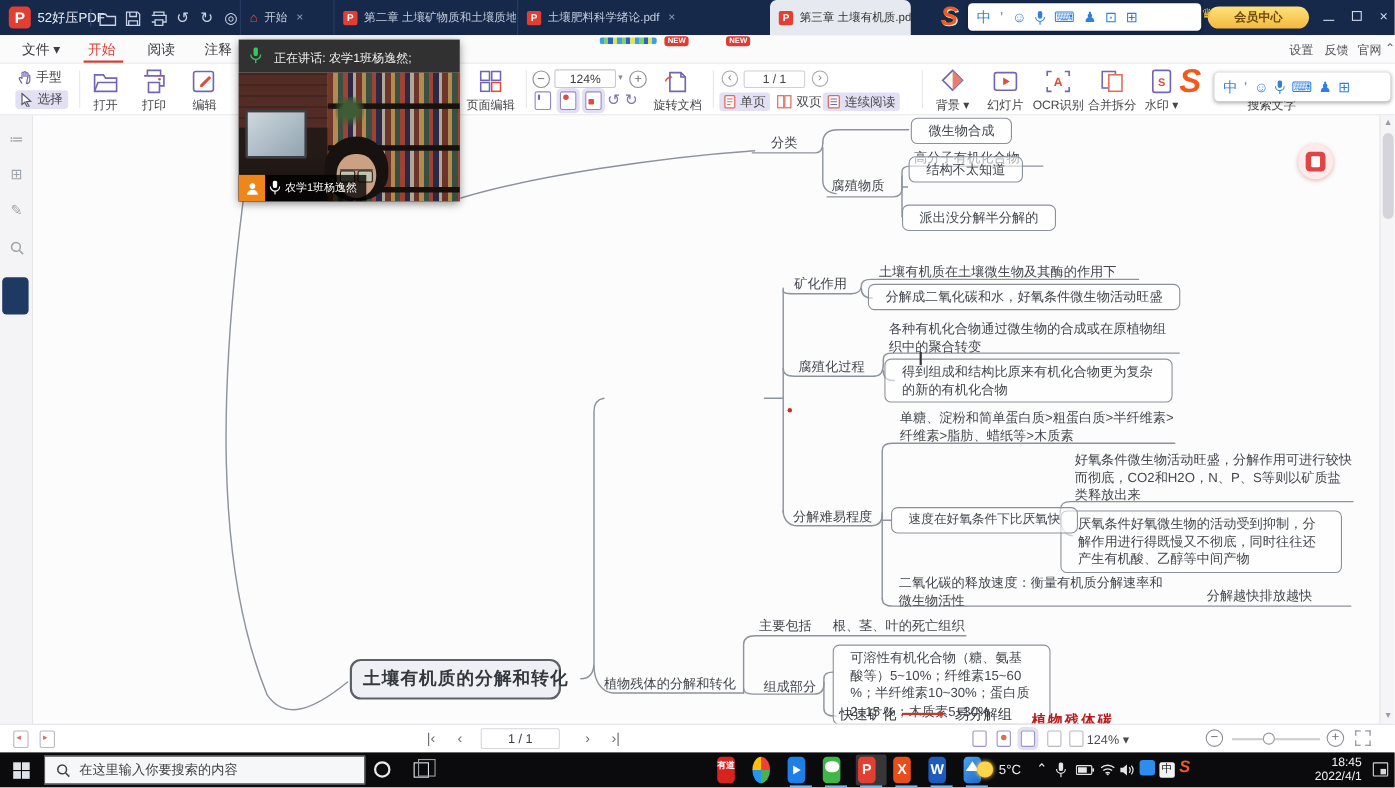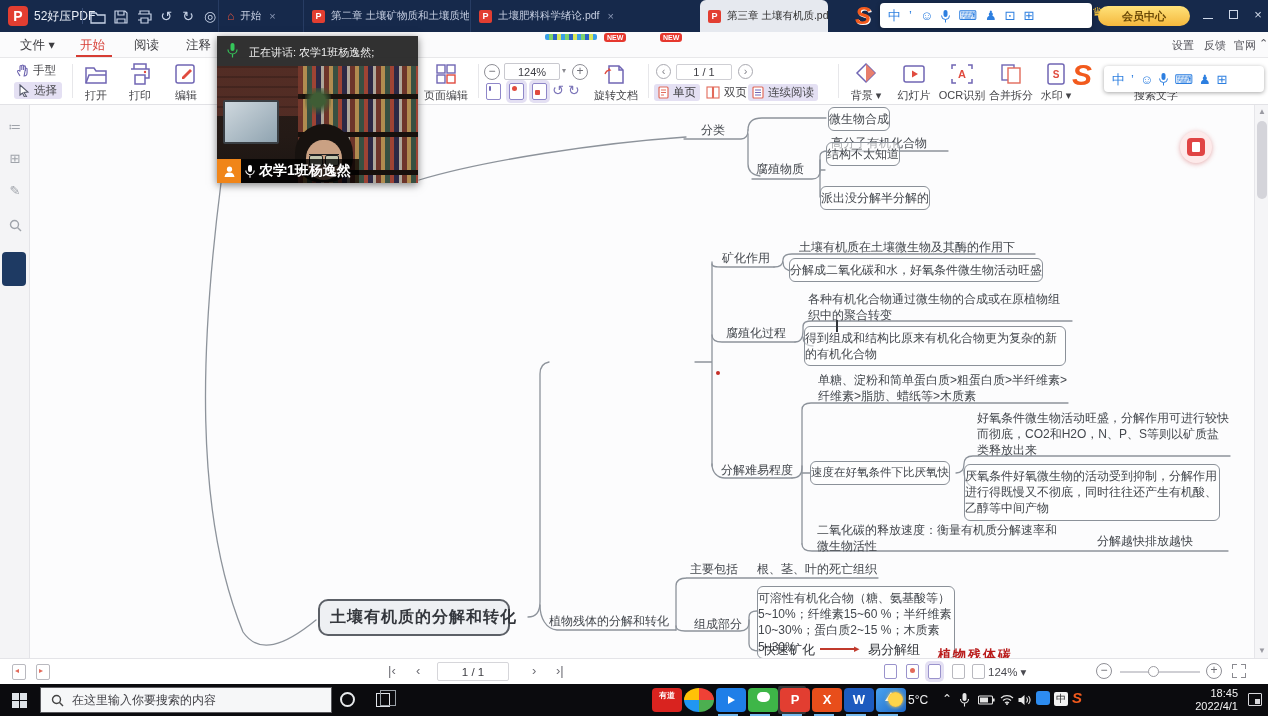--- a/index.html
+++ b/index.html
@@ -56,21 +56,21 @@
   .sb-ic { position:absolute; left:7px; width:16px; height:16px; color:#9fa3aa; font-size:13px; line-height:16px; text-align:center; }
   .sb-active { position:absolute; left:2px; top:147px; width:24px; height:34px; background:#1e3a63; border-radius:4px; }
   #canvas { position:absolute; left:30px; top:105px; width:1224px; height:553px; background:#fcfcfd; overflow:hidden; }
   #scrollbar { position:absolute; left:1254px; top:105px; width:14px; height:553px; background:#f5f5f7; border-left:1px solid #e6e6ea; }
   .sc-ar { position:absolute; left:0; width:14px; height:14px; color:#9a9aa2; font-size:8px; text-align:center; line-height:14px; }
   .sc-thumb { position:absolute; left:2px; top:16px; width:10px; height:78px; background:#d4d4da; border-radius:5px; }
 
   
   .mm-label { position:absolute; font-size:12px; color:#43474d; white-space:nowrap; }
   .mm-wrap { position:absolute; font-size:12px; color:#43474d; line-height:1.35; }
-  .mm-box { position:absolute; border:1.3px solid #8b9199; border-radius:6px; padding:3px 0; font-size:12px; color:#43474d; line-height:1.35; background:rgba(255,255,255,.55); }
+  .mm-box { position:absolute; border:1.3px solid #8b9199; border-radius:6px; padding:3px 15px; font-size:12px; color:#43474d; line-height:1.35; background:rgba(255,255,255,.55); }
   .mm-box.nw { white-space:nowrap; }
   .mm-root { position:absolute; border:2px solid #5c6067; border-radius:10px; background:#eef0f3; font-size:16px; font-weight:bold; color:#34373d; text-align:center; padding:6px 10px; white-space:nowrap; letter-spacing:1px; }
   .mm-bold { position:absolute; font-size:13px; font-weight:normal; color:#34373c; white-space:nowrap; }
   .mm-red { position:absolute; font-size:13px; font-weight:bold; color:#b91c1c; white-space:nowrap; letter-spacing:2px; }
   #mm-svg { position:absolute; left:-30px; top:-105px; width:1268px; height:716px; pointer-events:none; }
   #mm-svg path { fill:none; stroke:#8d939b; stroke-width:1.3; stroke-linecap:round; }
   .caret { position:absolute; left:806px; top:215px; width:1.5px; height:12px; background:#33363b; }
   .red-dot { position:absolute; left:686px; top:266px; width:4px; height:4px; background:#c62f28; border-radius:50%; }
   .float-btn { position:absolute; left:1150px; top:26px; width:32px; height:32px; background:#fdeaea; border-radius:50%; box-shadow:0 1px 5px rgba(200,60,60,.4); }
   .float-btn .inner { position:absolute; left:7px; top:7px; width:18px; height:18px; background:#e04444; border-radius:4px; }
@@ -95,21 +95,21 @@
   .screen { position:absolute; left:6px; top:34px; width:56px; height:44px; background:linear-gradient(140deg,#cfd8de,#8fa3b0); border:2px solid #3a3f44; border-radius:2px; }
   .plant { position:absolute; left:88px; top:22px; width:26px; height:30px; background:radial-gradient(circle at 50% 40%,#3f5d35 30%,transparent 70%); }
   .person { position:absolute; left:72px; top:58px; width:70px; height:60px; }
   .hair { position:absolute; left:6px; top:0; width:58px; height:58px; background:#17120f; border-radius:50% 50% 42% 42%; }
   .face { position:absolute; left:17px; top:16px; width:36px; height:40px; background:#caa183; border-radius:46% 46% 50% 50%; }
   .glasses { position:absolute; left:20px; top:30px; width:30px; height:9px; border-top:1.5px solid #222; }
   .glasses::before,.glasses::after { content:""; position:absolute; top:0; width:12px; height:9px; border:1.5px solid #222; border-radius:2px; background:rgba(190,230,210,.55); }
   .glasses::before { left:0; } .glasses::after { right:0; }
   .vc-name { position:absolute; left:0; top:123px; height:24px; display:flex; align-items:center; background:rgba(0,0,0,.78); padding-right:8px; }
   .vc-avatar { width:24px; height:24px; background:#f08519; display:flex; align-items:center; justify-content:center; flex:0 0 auto; }
-  .vc-name .nm { color:#fff; font-size:14px; font-weight:bold; margin-left:4px; white-space:nowrap; }
+  .vc-name .nm { color:#fff; font-size:10px; font-weight:normal; margin-left:4px; white-space:nowrap; }
 
   
   #statusbar { position:absolute; left:0; top:658px; width:1268px; height:26px; background:#fff; border-top:1px solid #e4e4e8; color:#6a6a70; }
   .st-page-ic { position:absolute; top:5px; width:14px; height:16px; border:1.2px solid #b9b9bf; border-radius:2px; }
   .st-page-ic::after { content:"◂"; position:absolute; left:2px; top:1px; font-size:8px; color:#e26a5a; }
   .st-page-ic.r::after { content:"▸"; }
   .st-nav { position:absolute; top:4px; font-size:13px; color:#6d6d74; }
   .st-box { position:absolute; left:437px; top:3px; width:72px; height:19px; background:#fff; border:1px solid #d6d6da; border-radius:2px; text-align:center; font-size:11.5px; line-height:18px; color:#3c3c42; }
   .st-mode { position:absolute; top:5px; width:13px; height:15px; border:1.2px solid #9a93cc; border-radius:2px; }
   .st-zoomtxt { position:absolute; left:988px; top:6px; font-size:11.5px; color:#4a4a50; }
@@ -124,21 +124,21 @@
 
   
   #taskbar { position:absolute; left:0; top:684px; width:1268px; height:32px; background:#0b0b0e; color:#e8e8e8; }
   .win-logo { position:absolute; left:12px; top:9px; width:15px; height:15px; display:grid; grid-template-columns:7px 7px; grid-template-rows:7px 7px; gap:1px; }
   .win-logo i { background:#dfe3e8; }
   .tb-search { position:absolute; left:40px; top:3px; width:292px; height:26px; background:#f6f7f8; border:1px solid #5a5a5e; display:flex; align-items:center; gap:8px; padding:0 10px; }
   .tb-search .ph { font-size:12px; color:#3f3f44; white-space:nowrap; }
   .cortana { position:absolute; left:340px; top:8px; width:15px; height:15px; border:2px solid #e8eaec; border-radius:50%; }
   .taskview { position:absolute; left:376px; top:9px; width:14px; height:14px; border:1.5px solid #dfe3e8; }
   .taskview::after { content:""; position:absolute; left:3px; top:-4px; width:14px; height:14px; border:1.5px solid #9aa0a6; }
-  .app-ic { position:absolute; top:4px; width:30px; height:24px; border-radius:4px; color:#fff; font-weight:bold; font-size:13px; text-align:center; line-height:24px; }
+  .app-ic { position:absolute; top:4px; width:16px; height:24px; border-radius:4px; color:#fff; font-weight:bold; font-size:13px; text-align:center; line-height:24px; }
   .run-bar { position:absolute; top:30px; width:20px; height:2px; background:#76b9ed; }
   .app-focus { position:absolute; top:2px; width:28px; height:28px; background:rgba(255,255,255,.18); border-radius:2px; }
   .tray-txt { position:absolute; top:9px; font-size:12px; color:#f0f0f0; }
   .tray-ic { position:absolute; top:8px; color:#e6e6e6; font-size:12px; }
   .sun { position:absolute; left:888px; top:8px; width:15px; height:15px; border-radius:50%; background:radial-gradient(circle,#ffd54a 55%,#f7a928 100%); box-shadow:0 0 4px #ffcf4a; }
   .clockblk { position:absolute; left:1168px; top:3px; width:70px; text-align:right; font-size:11px; line-height:13px; color:#f2f2f2; }
   .notif { position:absolute; left:1248px; top:9px; width:14px; height:13px; border:1.3px solid #d8d8dc; border-radius:1px; }
   .notif::after { content:""; position:absolute; right:1px; bottom:1px; width:5px; height:5px; background:#d8d8dc; }
 
   svg.gl { display:inline-block; vertical-align:middle; }

